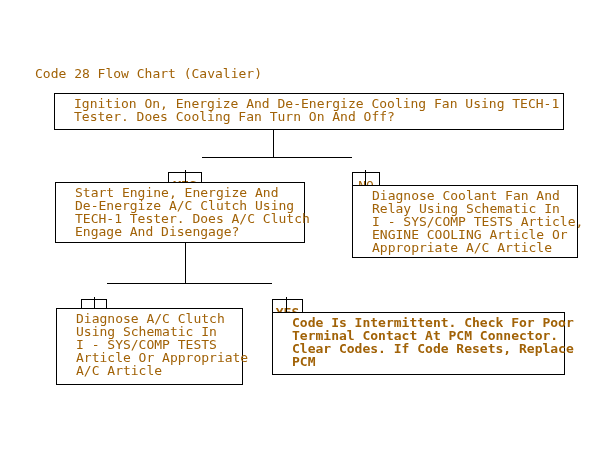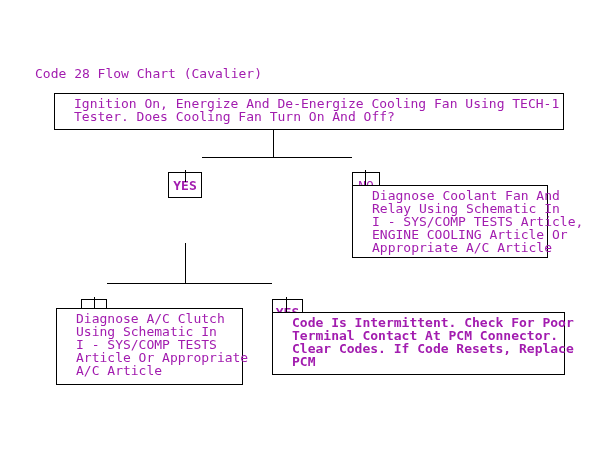--- a/index.html
+++ b/index.html
@@ -2,21 +2,21 @@
 <html><head>
 <meta charset="utf-8">
 <style>
   html, body { margin: 0; padding: 0; background: #ffffff; }
   #canvas {
     position: relative;
     width: 615px;
     height: 461px;
     background: #ffffff;
     font-family: "DejaVu Sans Mono", "Liberation Mono", monospace;
-    color: #a21caf;
+    color: #a16207;
     overflow: hidden;
   }
   .title {
     position: absolute;
     font-size: 13px;
     line-height: 13px;
     white-space: pre;
   }
   .fbox {
     position: absolute;
@@ -61,22 +61,26 @@
   <div class="line" style="left:202px; top:157px; width:150px; height:1px;"></div>
 
   <div class="dbox yes" style="left:168px; top:144px; width:34px; height:26px;">YES</div>
 
   <div class="dbox no" style="left:352px; top:144px; width:28px; height:26px;">NO</div>
 
   <div class="line" style="left:185px; top:170px; width:1px; height:12px;"></div>
 
   <div class="line" style="left:365px; top:170px; width:1px; height:15px;"></div>
 
+  <div class="fbox" style="left:55px; top:182px; width:250px; height:61px;">Start Engine, Energize And
+De-Energize A/C Clutch Using
+TECH-1 Tester. Does A/C Clutch
+Engage And Disengage?</div>
 
-  <div class="fbox" style="left:352px; top:185px; width:196px; height:73px;">Diagnose Coolant Fan And
+  <div class="fbox" style="left:352px; top:185px; width:226px; height:73px;">Diagnose Coolant Fan And
 Relay Using Schematic In
 I - SYS/COMP TESTS Article,
 ENGINE COOLING Article Or
 Appropriate A/C Article</div>
 
   <div class="line" style="left:185px; top:243px; width:1px; height:40px;"></div>
   <div class="line" style="left:107px; top:283px; width:165px; height:1px;"></div>
 
   <div class="dbox no" style="left:81px; top:271px; width:26px; height:26px;">NO</div>
 

